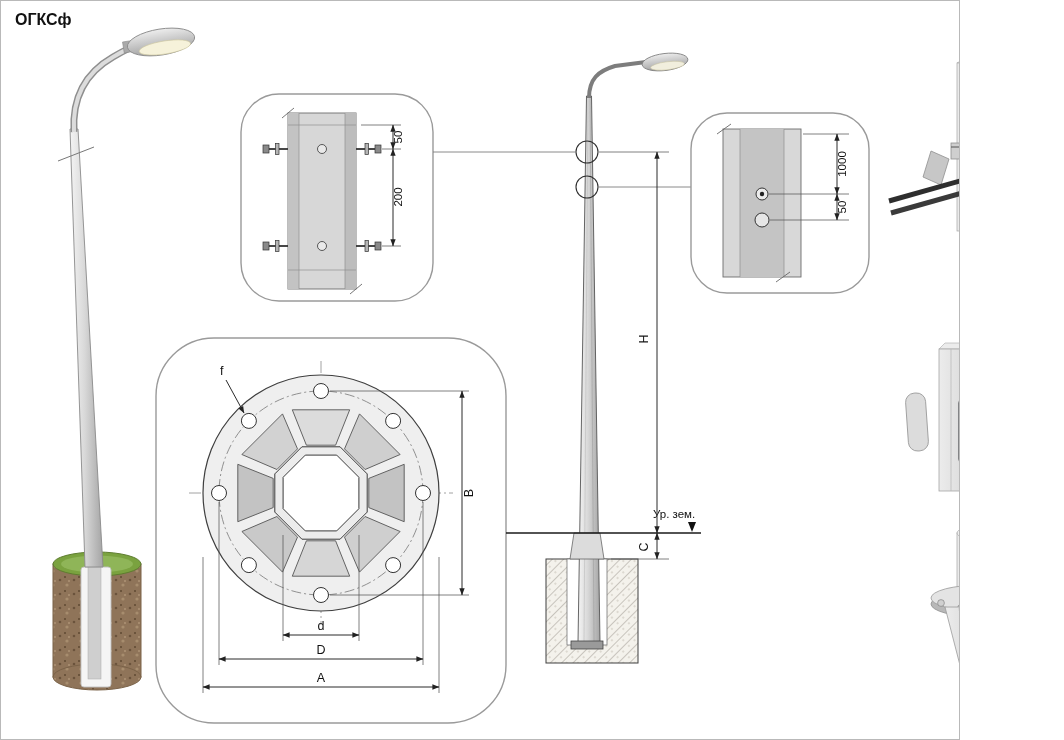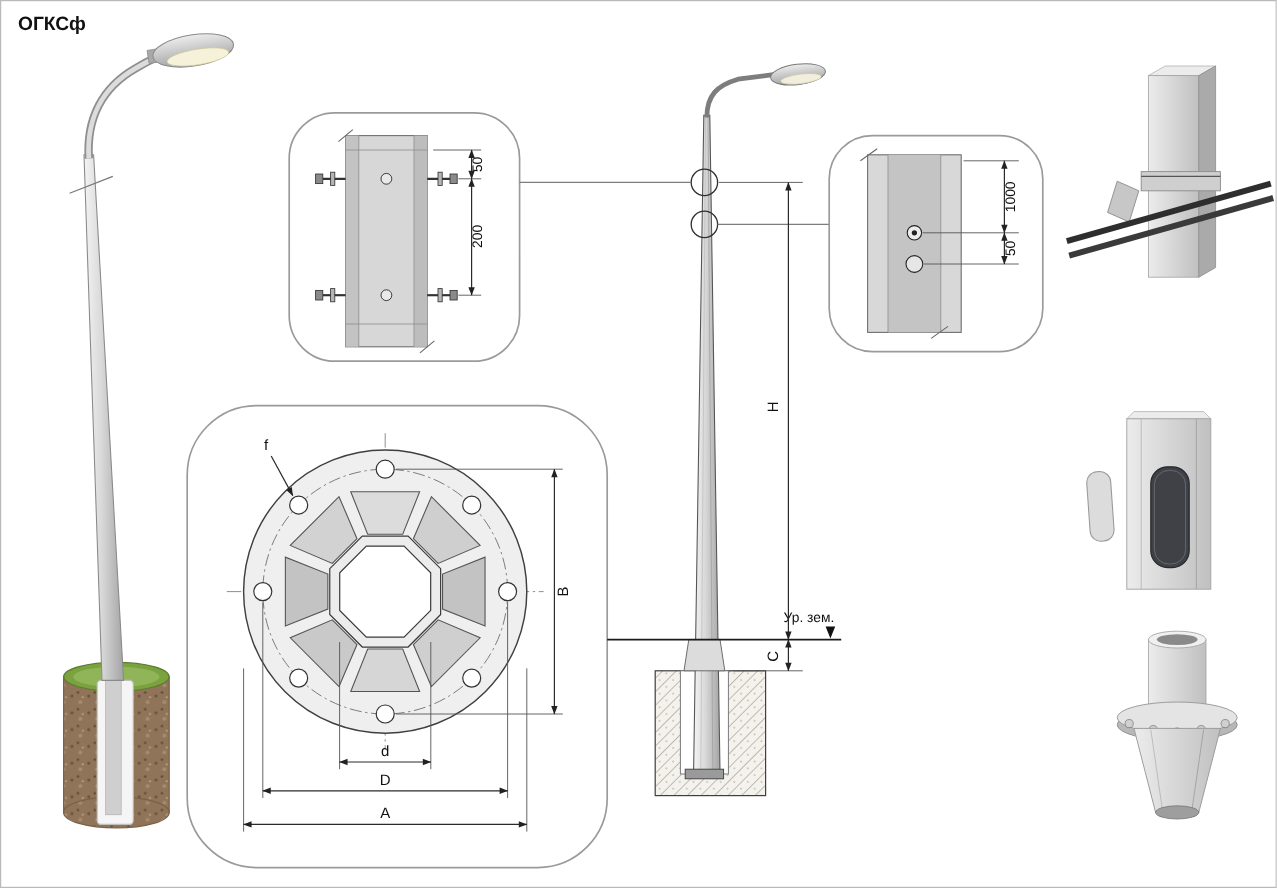--- a/index.html
+++ b/index.html
@@ -1,17 +1,17 @@
 <!DOCTYPE html>
 <html><head>
 <meta charset="utf-8">
 <style>
   html,body{margin:0;padding:0;background:#fff;}
   .canvas{
-    width:1064px;height:740px;position:relative;background:#ffffff;
+    width:960px;height:740px;position:relative;background:#ffffff;
     border:1px solid #b9b9b9;box-sizing:border-box;overflow:hidden;
     font-family:"Liberation Sans", sans-serif;
   }
   svg{position:absolute;left:0;top:0;}
   .ttl{font:bold 16px "Liberation Sans",sans-serif;fill:#111;}
   .dimtxt{font:11.5px "Liberation Sans",sans-serif;fill:#111;}
   .vartxt{font:12.5px "Liberation Sans",sans-serif;fill:#111;}
   .ext{stroke:#555;stroke-width:0.75;fill:none;}
   .dim{stroke:#2a2a2a;stroke-width:1;fill:none;}
   .conn{stroke:#7d7d7d;stroke-width:0.9;fill:none;}

